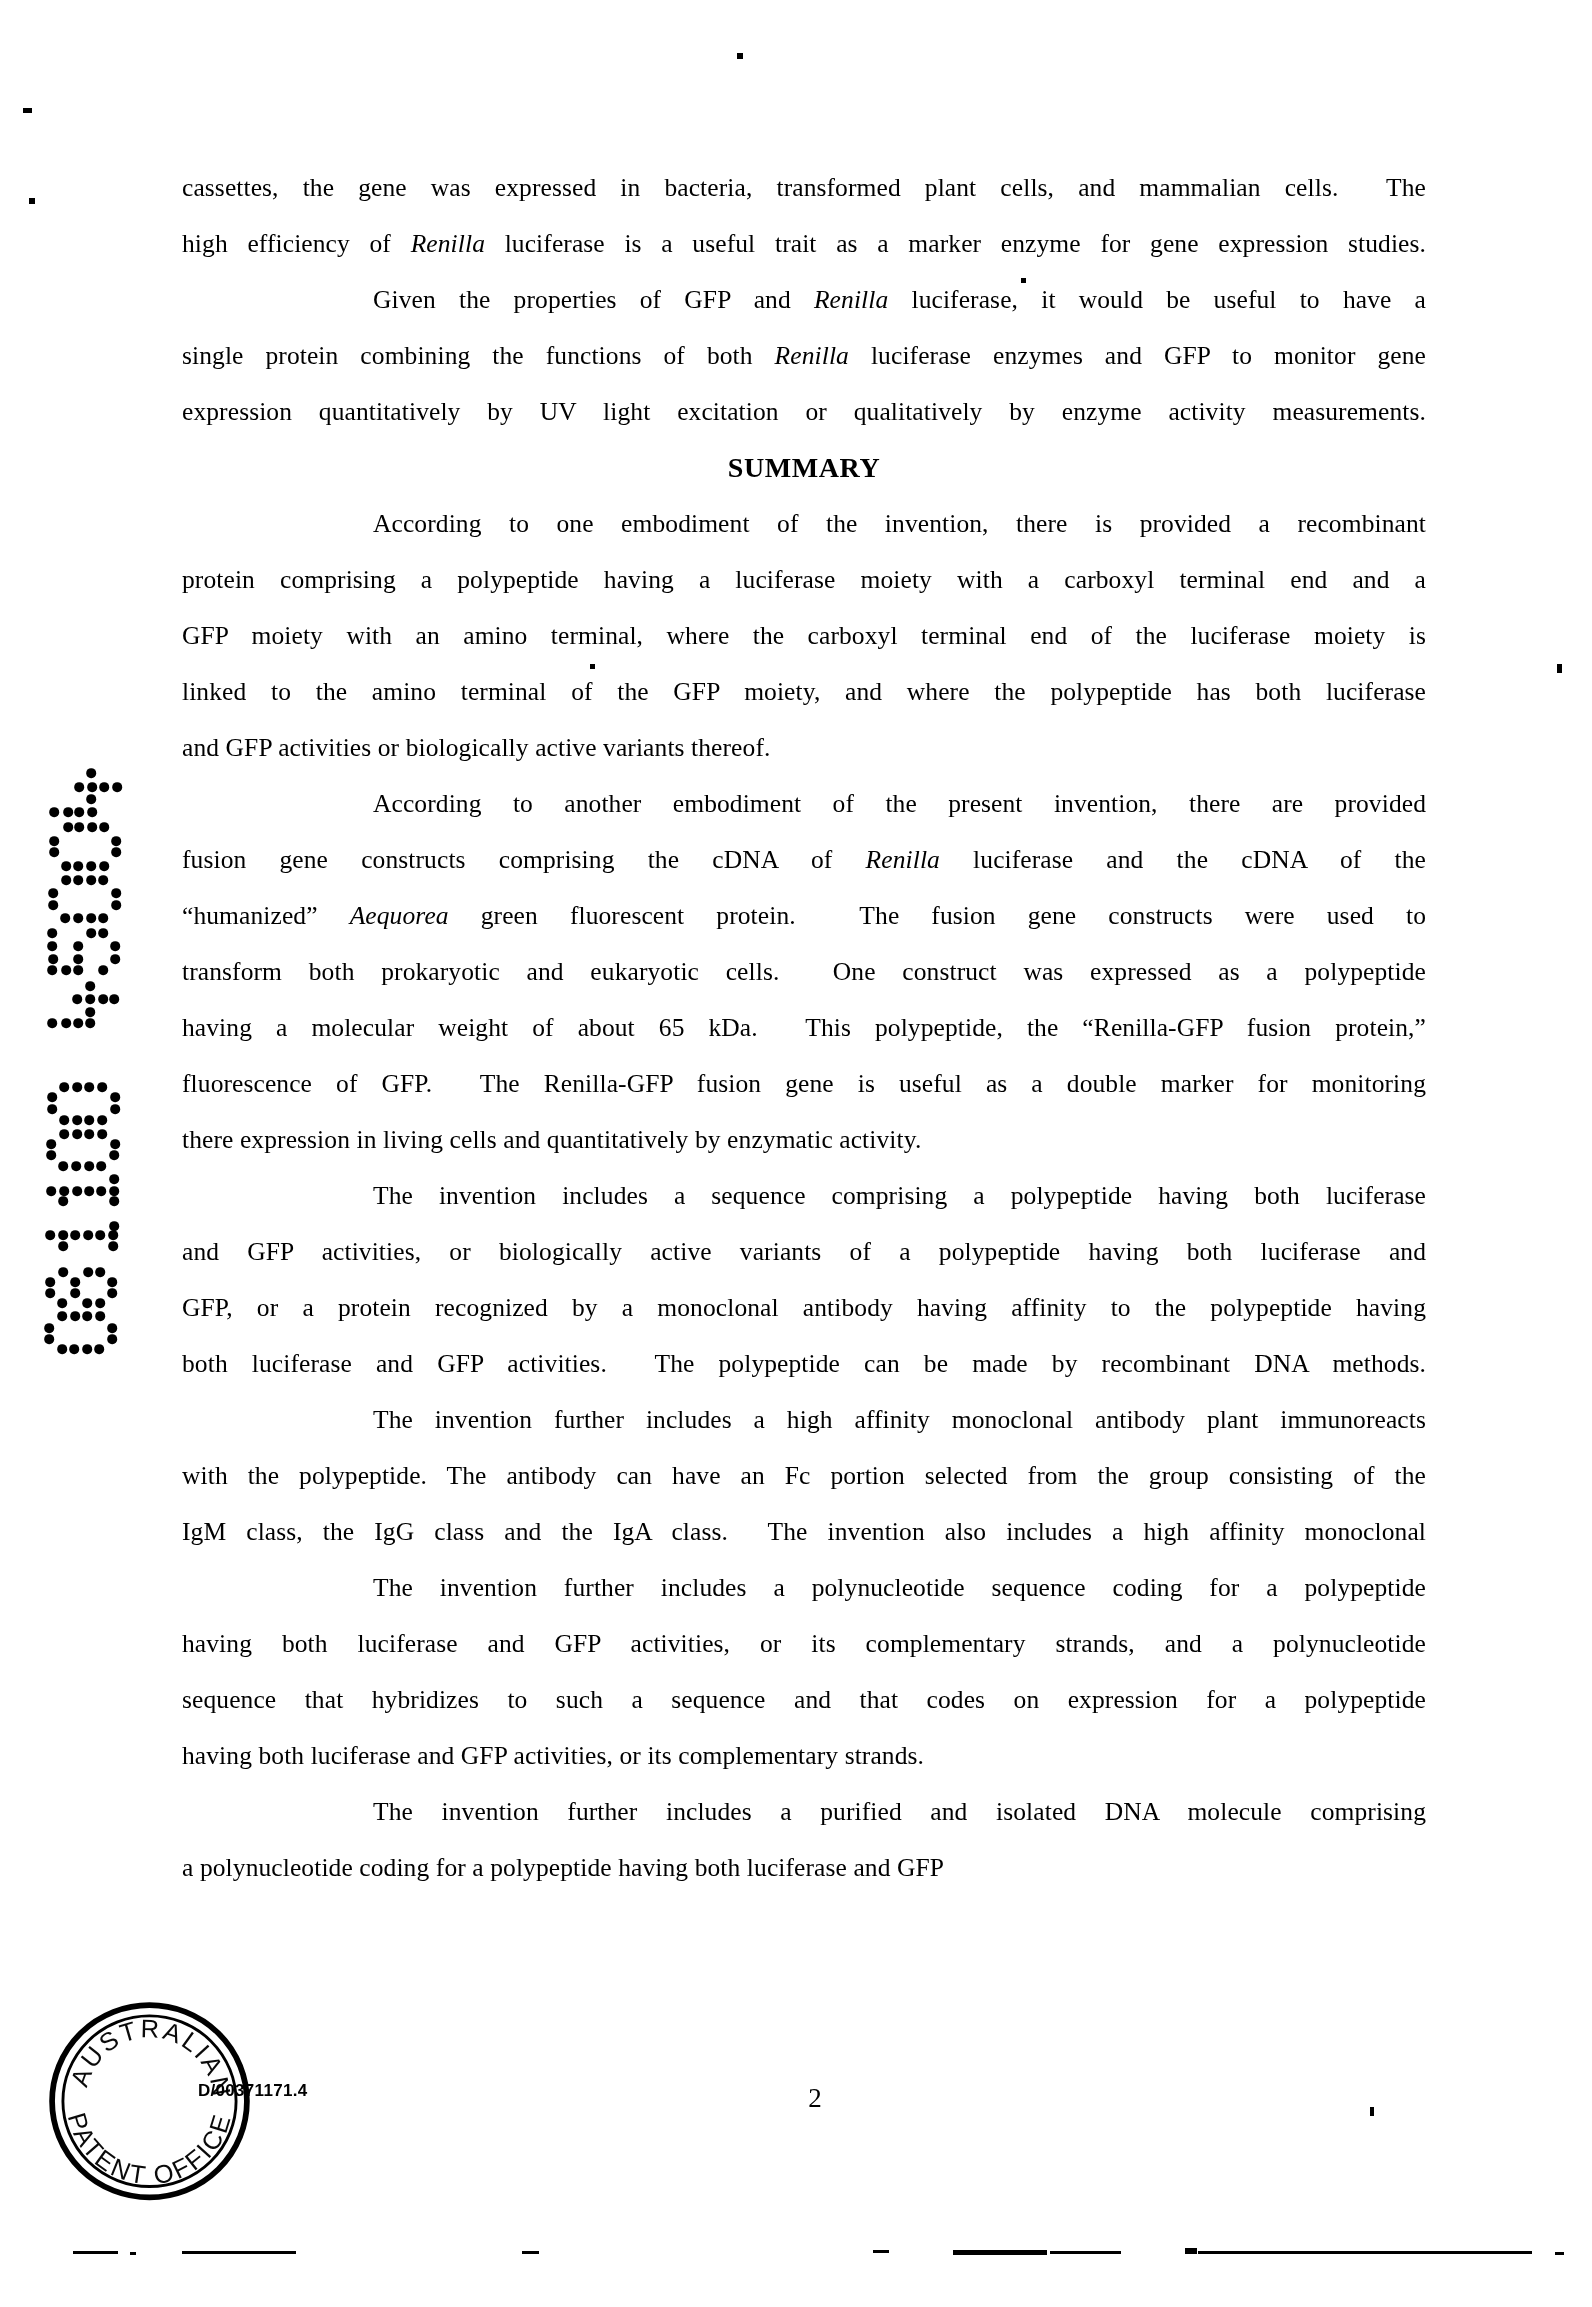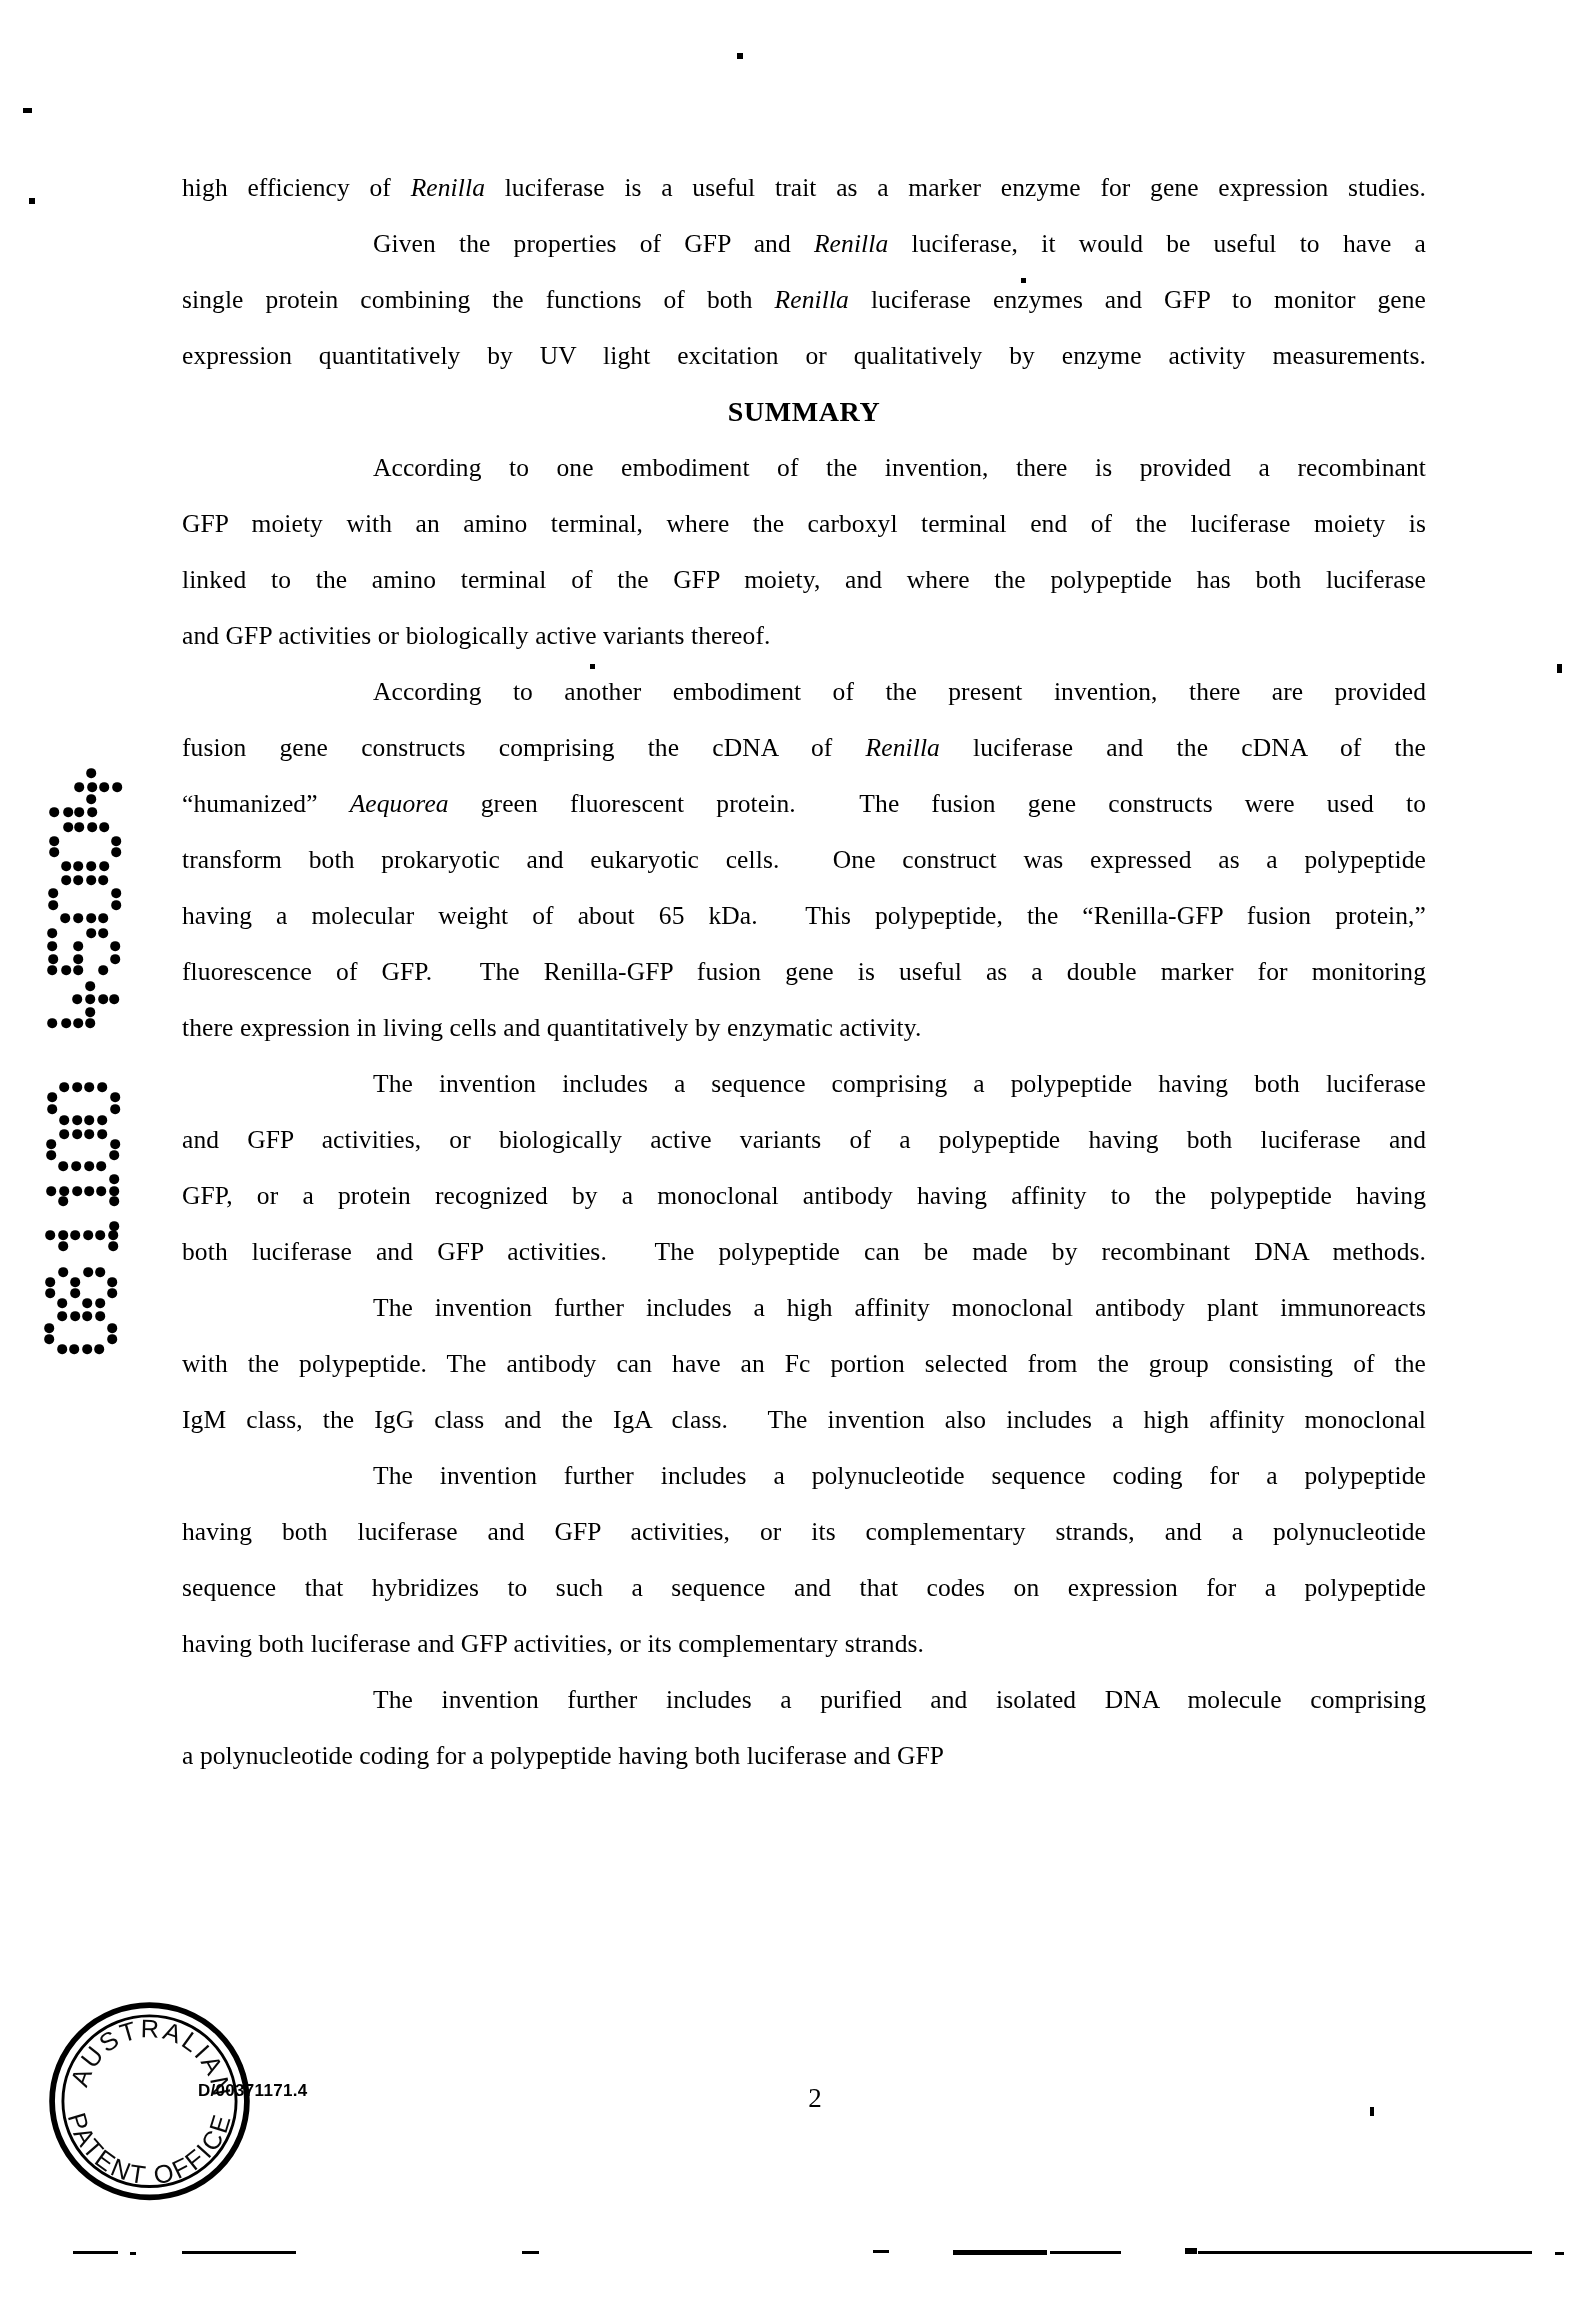--- a/index.html
+++ b/index.html
@@ -49,26 +49,28 @@
     font-size:27px;text-align:center;
   }
 </style>
 </head>
 <body>
 
 <div class="page">
 
   <div class="textblock">
 
+  <div class="line">cassettes, the gene was expressed in bacteria, transformed plant cells, and mammalian cells.&nbsp; The</div>
       <div class="line">high efficiency of <i>Renilla</i> luciferase is a useful trait as a marker enzyme for gene expression studies.</div>
       <div class="line indent">Given the properties of GFP and <i>Renilla</i> luciferase, it would be useful to have a</div>
       <div class="line">single protein combining the functions of both <i>Renilla</i> luciferase enzymes and GFP to monitor gene</div>
       <div class="line">expression quantitatively by UV light excitation or qualitatively by enzyme activity measurements.</div>
       <div class="line heading">SUMMARY</div>
       <div class="line indent">According to one embodiment of the invention, there is provided a recombinant</div>
+      <div class="line">protein comprising a polypeptide having a luciferase moiety with a carboxyl terminal end and a</div>
       <div class="line">GFP moiety with an amino terminal, where the carboxyl terminal end of the luciferase moiety is</div>
       <div class="line">linked to the amino terminal of the GFP moiety, and where the polypeptide has both luciferase</div>
       <div class="line end">and GFP activities or biologically active variants thereof.</div>
       <div class="line indent">According to another embodiment of the present invention, there are provided</div>
       <div class="line">fusion gene constructs comprising the cDNA of <i>Renilla</i> luciferase and the cDNA of the</div>
       <div class="line">“humanized” <i>Aequorea</i> green fluorescent protein.&nbsp; The fusion gene constructs were used to</div>
       <div class="line">transform both prokaryotic and eukaryotic cells.&nbsp; One construct was expressed as a polypeptide</div>
       <div class="line">having a molecular weight of about 65 kDa.&nbsp; This polypeptide, the “Renilla-GFP fusion protein,”</div>
       <div class="line">fluorescence of GFP.&nbsp; The Renilla-GFP fusion gene is useful as a double marker for monitoring</div>
       <div class="line end">there expression in living cells and quantitatively by enzymatic activity.</div>

